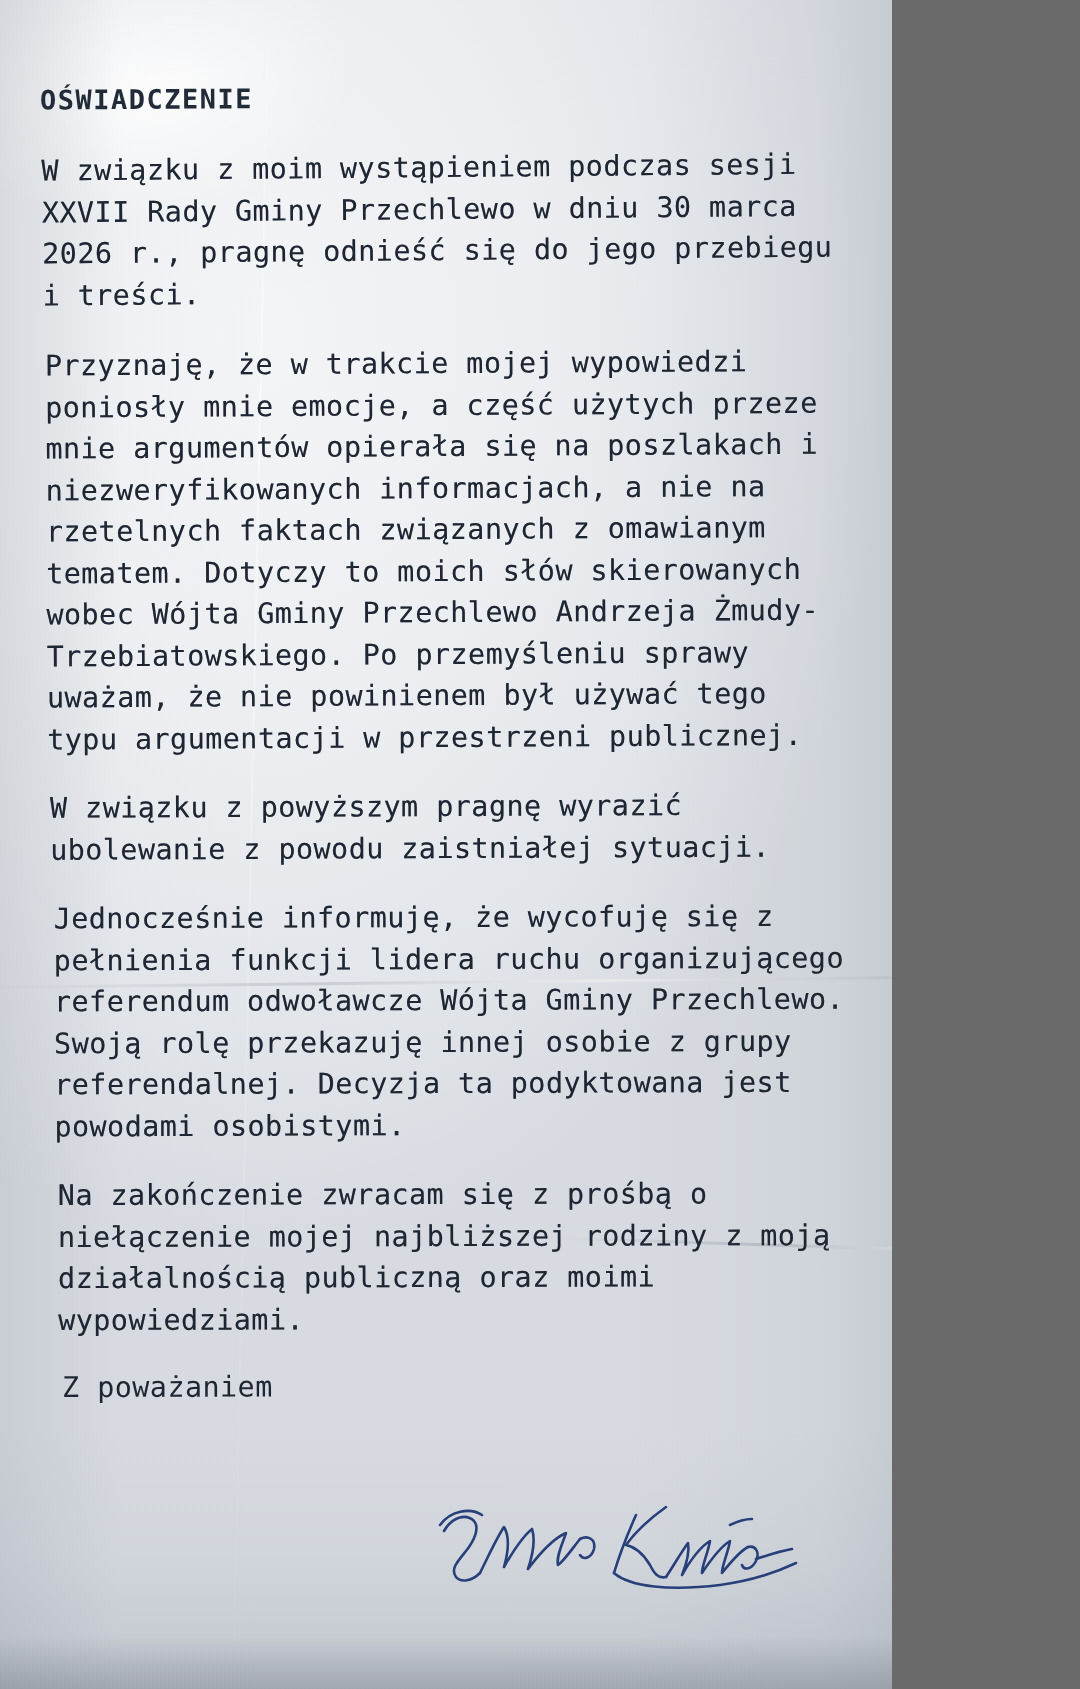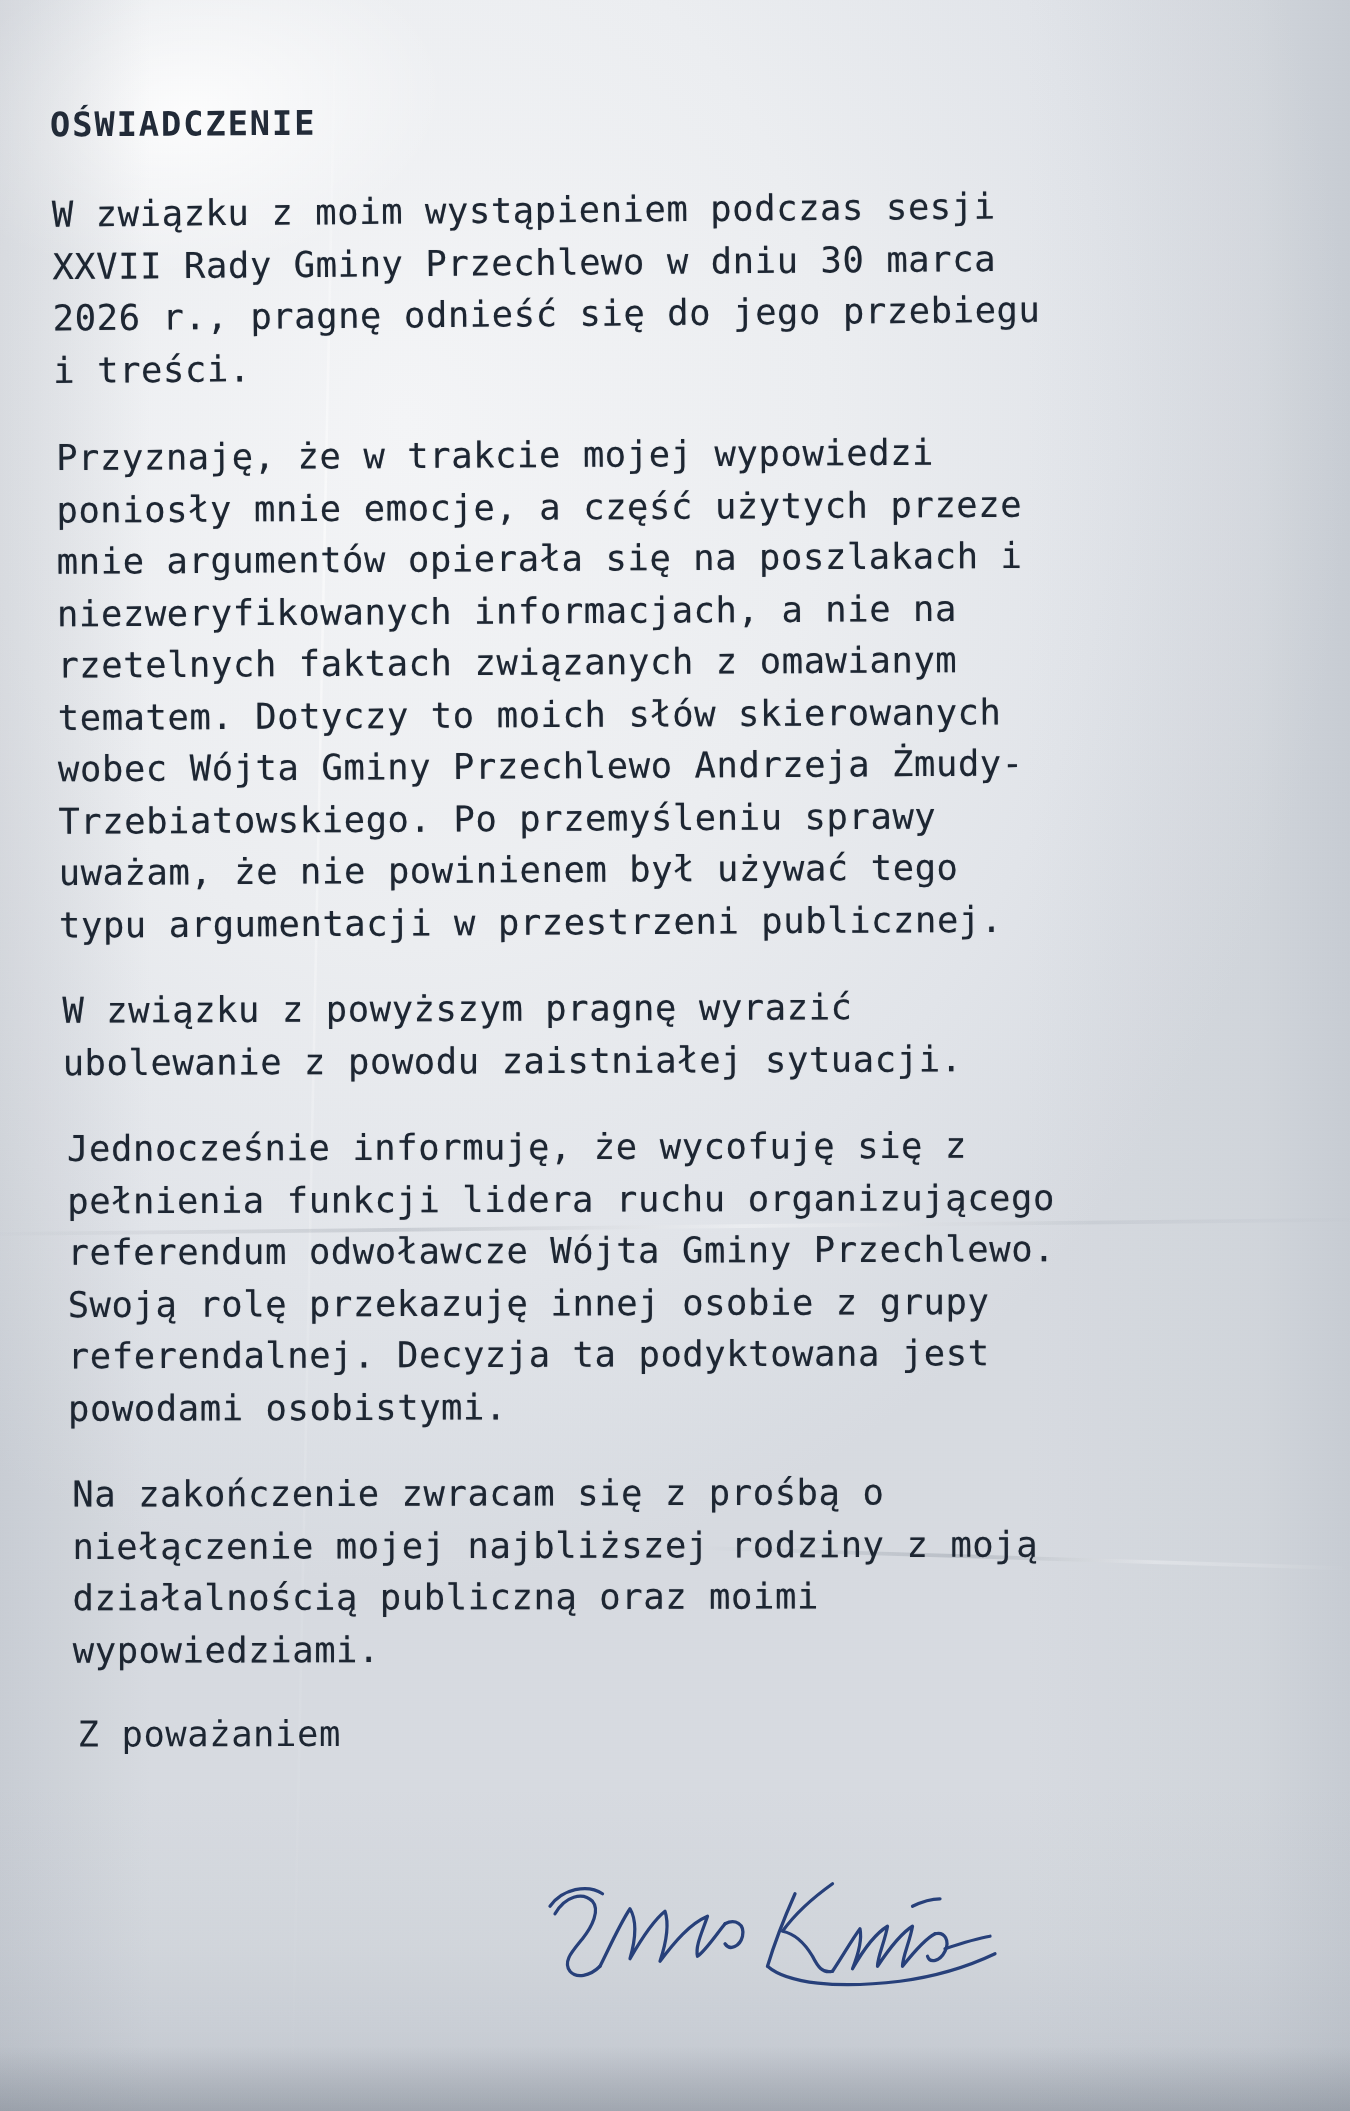--- a/index.html
+++ b/index.html
@@ -10,21 +10,21 @@
   body {
     width: 1080px;
     height: 1689px;
     overflow: hidden;
     font-family: "DejaVu Sans Mono", monospace;
   }
 
   
   .page {
     position: relative;
-    width: 1080px;
+    width: 892px;
     height: 1689px;
     background:
       radial-gradient(ellipse 70% 55% at 30% 20%, #f4f5f7 0%, #eceef1 45%, #e2e5ea 75%, #d7dbe1 100%),
       linear-gradient(160deg, #f2f3f6 0%, #e8eaee 50%, #dfe2e8 100%);
     overflow: hidden;
   }
 
   
   .shade {
     position: absolute;

